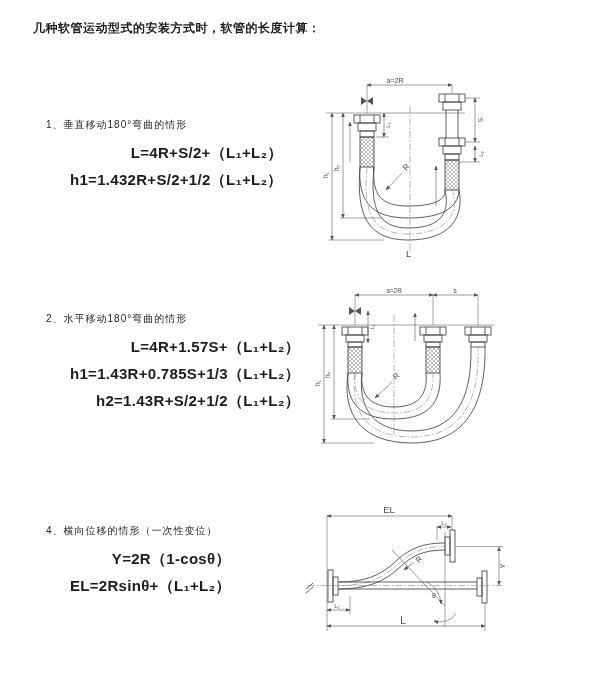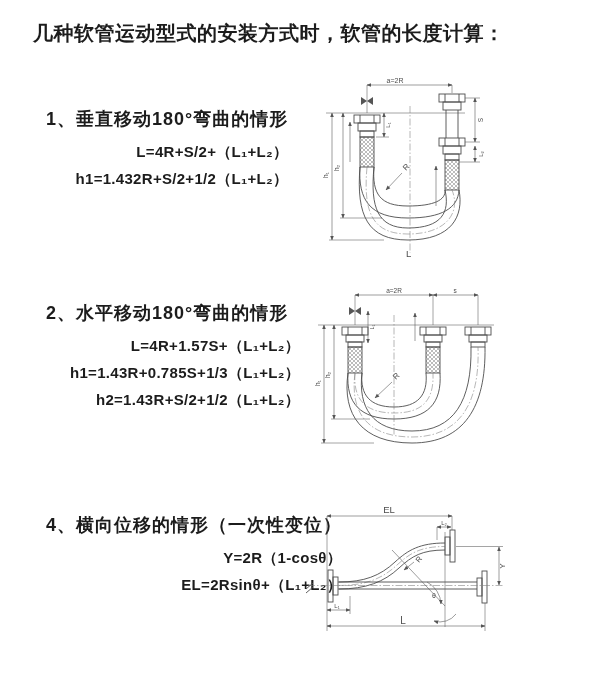--- a/index.html
+++ b/index.html
@@ -1,21 +1,21 @@
 <!DOCTYPE html>
 <html><head>
 <meta charset="utf-8">
 <style>
   html,body{margin:0;padding:0;}
   body{width:600px;height:675px;background:#ffffff;font-family:"Liberation Sans","DejaVu Sans",sans-serif;color:#1c1c1c;position:relative;overflow:hidden;}
   .page{position:absolute;inset:0;background:#fff;}
-  .title{position:absolute;left:33px;top:20px;font-size:20px;font-weight:bold;letter-spacing:.5px;white-space:nowrap;text-align:center;}
+  .title{position:absolute;left:33px;top:20px;font-size:12px;font-weight:bold;letter-spacing:.5px;white-space:nowrap;text-align:center;}
   .sec{position:absolute;left:46px;}
   #sec1{top:106px;} #sec2{top:300px;} #sec3{top:512px;}
-  .sec h2{margin:1px 0 7px 0;font-size:18px;font-weight:bold;letter-spacing:1px;white-space:nowrap;}
+  .sec h2{margin:12px 0 7px 0;font-size:10px;font-weight:normal;letter-spacing:1px;white-space:nowrap;}
   .sec ul{margin:0;padding:0 0 0 24px;list-style:none;text-align:right;}
   .sec li{font-size:15px;font-weight:bold;line-height:27px;letter-spacing:.3px;white-space:nowrap;}
   svg.diagram{position:absolute;}
   #d1{left:312px;top:70px;}
   #d2{left:308px;top:283px;}
   #d3{left:296px;top:500px;}
   svg .ln{stroke:#4d4d4d;stroke-width:.9;fill:none;}
   svg .thin{stroke:#5a5a5a;stroke-width:.55;fill:none;}
   svg .dim{stroke:#5a5a5a;stroke-width:.6;fill:none;}
   svg .cl{stroke:#7a7a7a;stroke-width:.55;fill:none;stroke-dasharray:7 2 1.5 2;}

